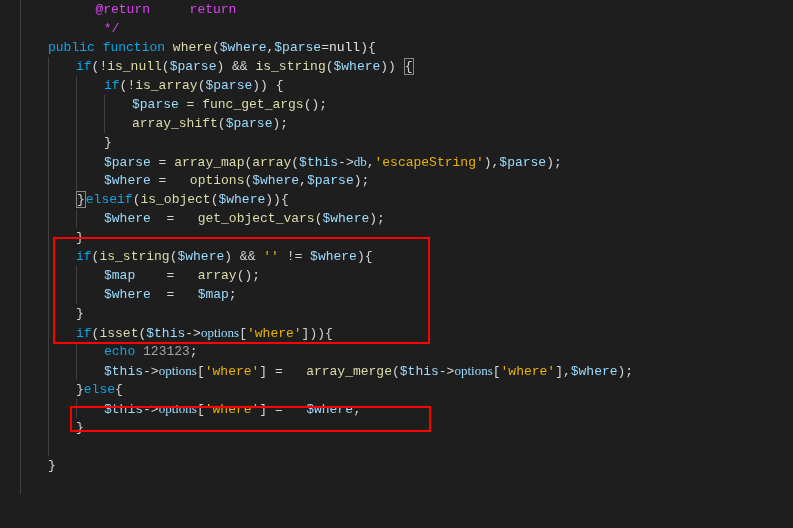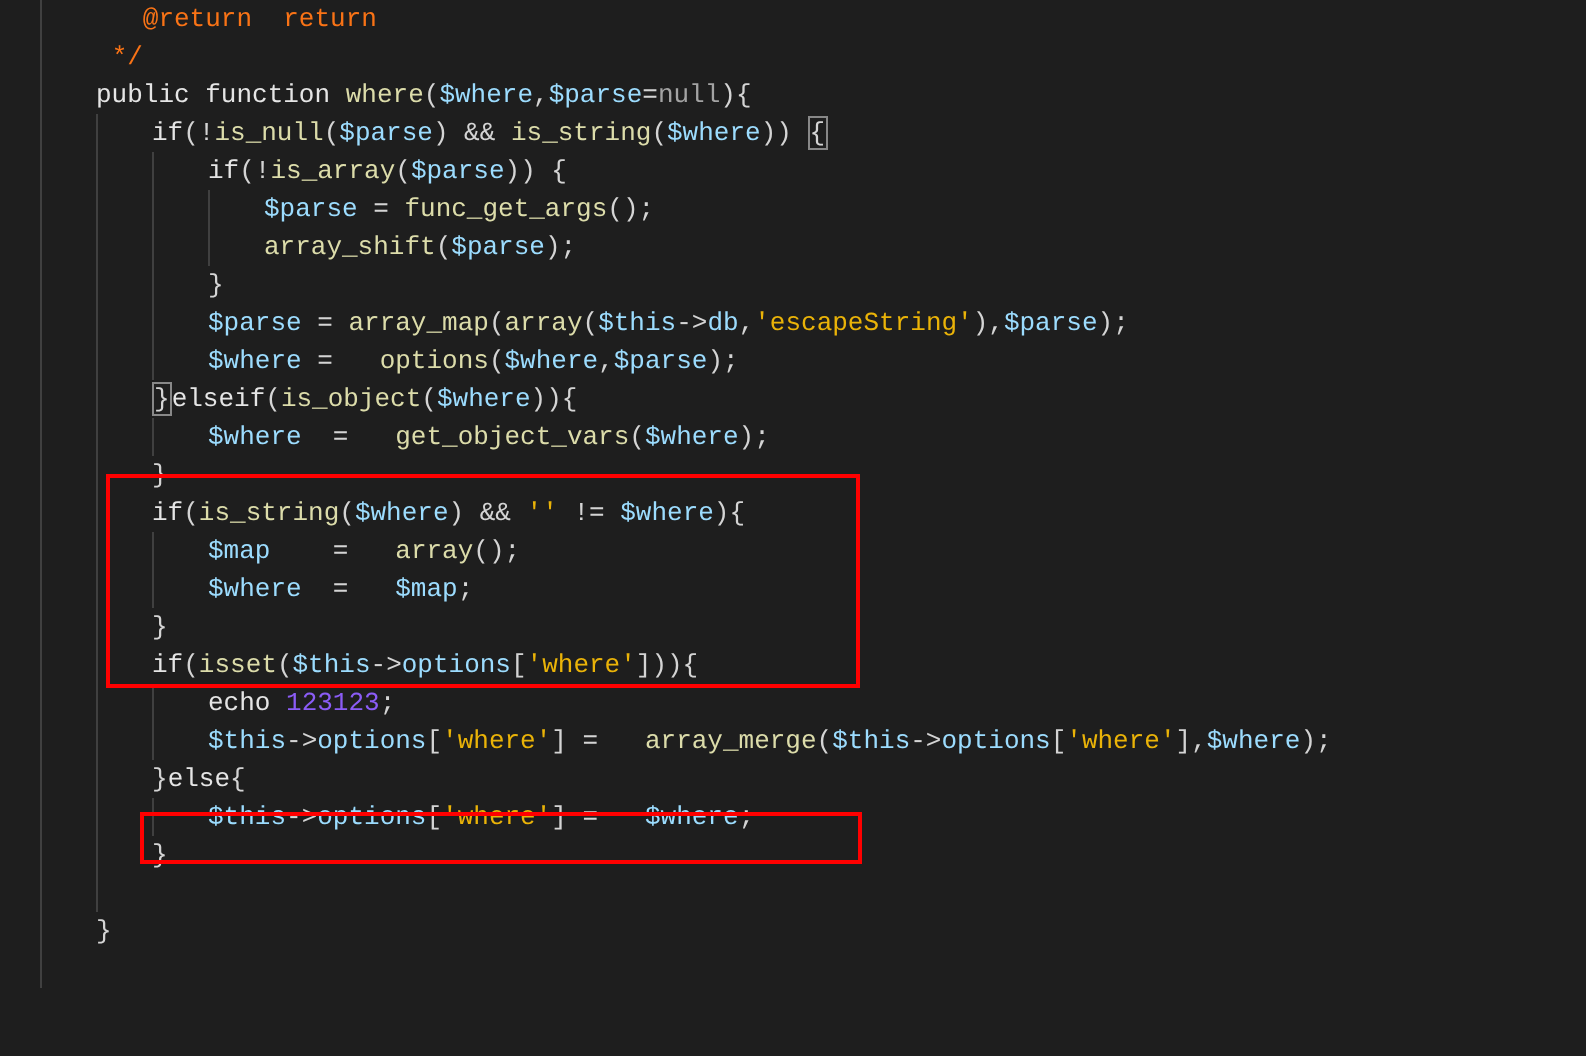--- a/index.html
+++ b/index.html
@@ -24,29 +24,29 @@
     width: 28px;
     height: 19px;
     vertical-align: top;
     box-sizing: border-box;
   }
   .line {
     white-space: pre;
     height: 19px;
     position: relative;
   }
-  .comment { color: #f97316; }
-  .keyword { color: #e5e5e5; }
+  .comment { color: #d946ef; margin-left: 24px; }
+  .keyword { color: #0ea5e9; }
   .function { color: #dcdcaa; margin-top: 22px; }
   .variable { color: #9cdcfe; margin-top: 44px; }
   .string { color: #eab308; }
-  .number { color: #8b5cf6; }
-  .const { color: #a3a3a3; }
+  .number { color: #a3a3a3; }
+  .const { color: #e5e5e5; }
   .punct { color: #d4d4d4; }
-  .prop { color: #9cdcfe; }
+  .prop { color: #9cdcfe; font-family: Liberation Serif, serif; }
   .highlight-box {
     position: absolute;
     border: 2px solid #ff0000;
     pointer-events: none;
     z-index: 10;
   }
   .line-highlight {
     position: absolute;
     left: 0;
     width: 793px;

